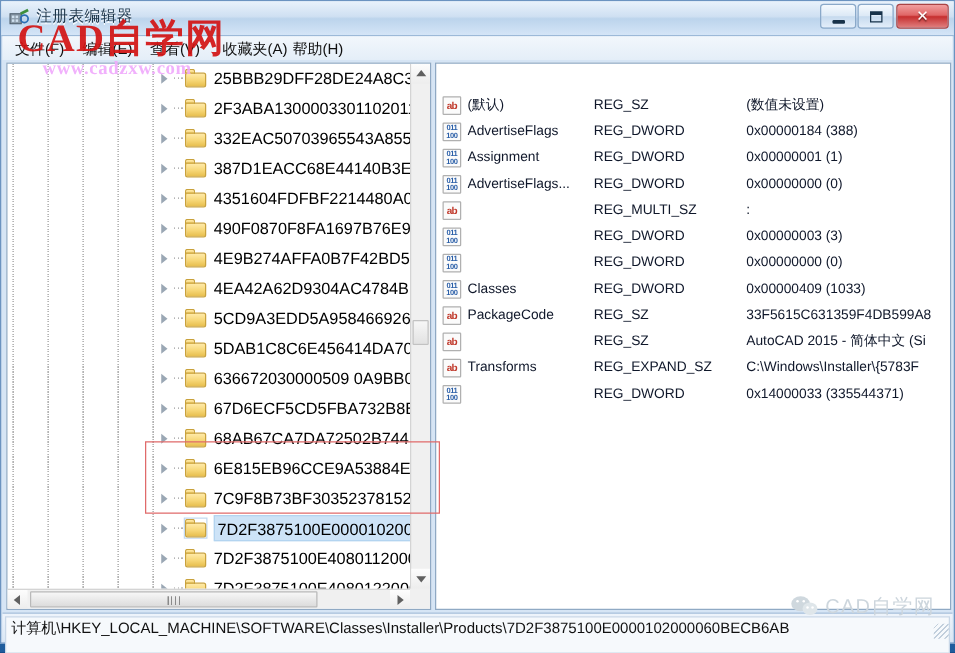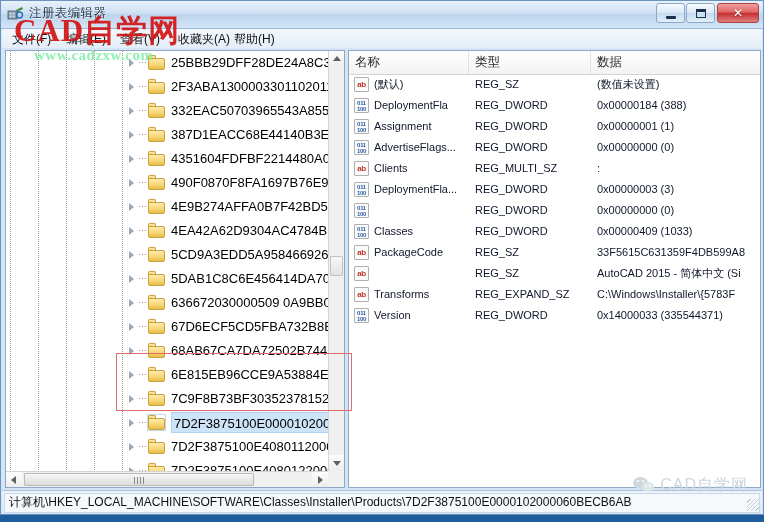--- a/index.html
+++ b/index.html
@@ -237,21 +237,21 @@
   .c-type{left:126px;width:118px;}
   .c-data{left:248px;right:-120px;}
 
   
   #statusbar{
     position:absolute;left:1px;right:1px;bottom:1px;height:22px;
     background:linear-gradient(180deg,#eef4fb 0%,#dae7f5 100%);
     border-top:1px solid #a9c1dc;
   }
   #status-field{
-    position:absolute;left:2px;top:2px;right:2px;height:20px;
+    position:absolute;left:2px;top:2px;right:2px;height:30px;
     background:#f6f9fc;border:1px solid #c9d8e8;box-sizing:border-box;
     font-size:12px;color:#111;line-height:16px;padding-left:4px;
     white-space:nowrap;overflow:hidden;
   }
   #status-grip{
     position:absolute;right:3px;bottom:2px;width:12px;height:12px;
     background:
       repeating-linear-gradient(135deg,transparent 0 2px,#b4c4d4 2px 3px);
     opacity:.8;
   }
@@ -266,21 +266,21 @@
   
   #wm-main{
     position:absolute;left:14px;top:16px;z-index:50;pointer-events:none;
     font-family:"Liberation Serif","DejaVu Serif",serif;
   }
   #wm-main .wm-big{
     font-size:31px;font-weight:bold;color:#d31414;letter-spacing:1px;
     line-height:30px;white-space:nowrap;opacity:.92;
   }
   #wm-main .wm-url{
-    font-size:15px;font-weight:bold;color:#86efac;letter-spacing:.5px;
+    font-size:15px;font-weight:bold;color:#f0abfc;letter-spacing:.5px;
     line-height:18px;margin-left:20px;white-space:nowrap;opacity:.92;
   }
   #wm-corner{
     position:absolute;right:16px;bottom:26px;z-index:50;pointer-events:none;
     display:flex;align-items:center;gap:5px;
   }
   #wm-corner .wx{
     width:22px;height:18px;position:relative;
   }
   #wm-corner .wx .b1{
@@ -653,39 +653,34 @@
           <span class="grip"></span>
         </div>
         <div class="arrow right">
             <i></i>
           </div>
       </div>
       <div class="corner"></div>
     </div>
 
     <div class="pane" id="list-pane">
-      <div id="list-header">
-        <div class="col-head" id="ch-name">名称</div>
-        <div class="col-head" id="ch-type">类型</div>
-        <div class="col-head" id="ch-data">数据</div>
-      </div>
       <div id="list-body">
           <div class="list-row">
             <span class="ic sz">
               <span>ab</span>
             </span>
             <span class="cell c-name">(默认)</span>
             <span class="cell c-type">REG_SZ</span>
             <span class="cell c-data">(数值未设置)</span>
           </div>
           <div class="list-row">
             <span class="ic dw">
               <span style="white-space: pre-line;">011<br>100</span>
             </span>
-            <span class="cell c-name">DeploymentFla</span>
+            <span class="cell c-name">AdvertiseFlags</span>
             <span class="cell c-type">REG_DWORD</span>
             <span class="cell c-data">0x00000184 (388)</span>
           </div>
           <div class="list-row">
             <span class="ic dw">
               <span style="white-space: pre-line;">011<br>100</span>
             </span>
             <span class="cell c-name">Assignment</span>
             <span class="cell c-type">REG_DWORD</span>
             <span class="cell c-data">0x00000001 (1)</span>
@@ -695,29 +690,27 @@
               <span style="white-space: pre-line;">011<br>100</span>
             </span>
             <span class="cell c-name">AdvertiseFlags...</span>
             <span class="cell c-type">REG_DWORD</span>
             <span class="cell c-data">0x00000000 (0)</span>
           </div>
           <div class="list-row">
             <span class="ic sz">
               <span>ab</span>
             </span>
-            <span class="cell c-name">Clients</span>
             <span class="cell c-type">REG_MULTI_SZ</span>
             <span class="cell c-data">:</span>
           </div>
           <div class="list-row">
             <span class="ic dw">
               <span style="white-space: pre-line;">011<br>100</span>
             </span>
-            <span class="cell c-name">DeploymentFla...</span>
             <span class="cell c-type">REG_DWORD</span>
             <span class="cell c-data">0x00000003 (3)</span>
           </div>
           <div class="list-row">
             <span class="ic dw">
               <span style="white-space: pre-line;">011<br>100</span>
             </span>
             <span class="cell c-type">REG_DWORD</span>
             <span class="cell c-data">0x00000000 (0)</span>
           </div>
@@ -749,21 +742,20 @@
               <span>ab</span>
             </span>
             <span class="cell c-name">Transforms</span>
             <span class="cell c-type">REG_EXPAND_SZ</span>
             <span class="cell c-data">C:\Windows\Installer\{5783F</span>
           </div>
           <div class="list-row">
             <span class="ic dw">
               <span style="white-space: pre-line;">011<br>100</span>
             </span>
-            <span class="cell c-name">Version</span>
             <span class="cell c-type">REG_DWORD</span>
             <span class="cell c-data">0x14000033 (335544371)</span>
           </div>
         </div>
     </div>
 
   </div>
 
   <div id="statusbar">
     <div id="status-field">计算机\HKEY_LOCAL_MACHINE\SOFTWARE\Classes\Installer\Products\7D2F3875100E0000102000060BECB6AB</div>

